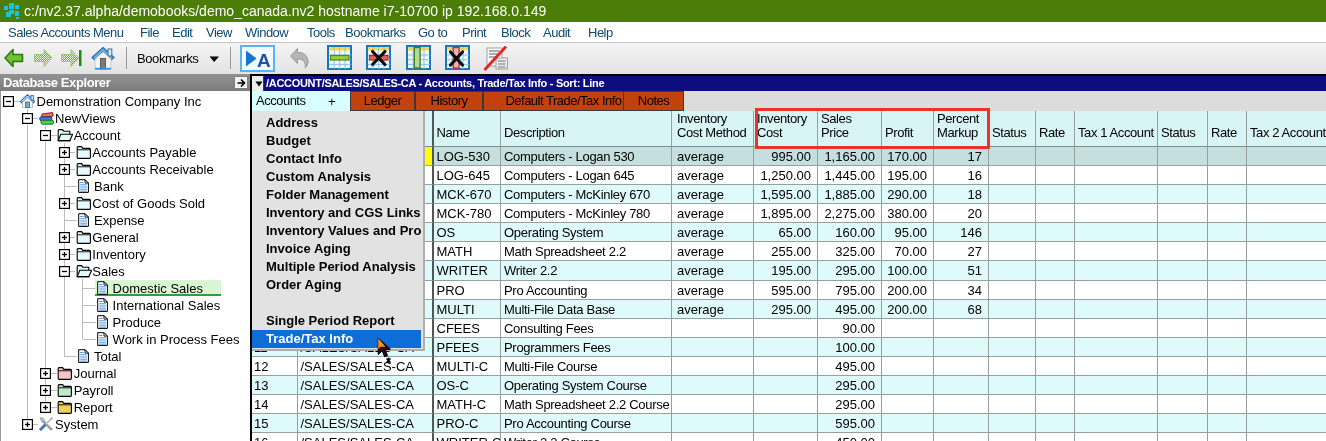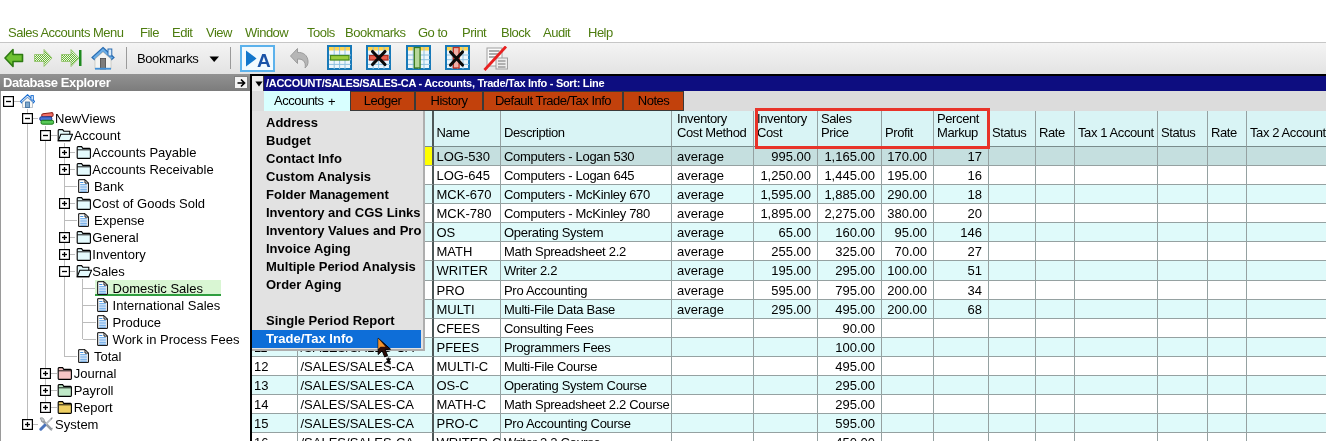--- a/index.html
+++ b/index.html
@@ -1,37 +1,37 @@
 <!DOCTYPE html>
 <html><head>
 <meta charset="utf-8">
 <style>
   * { margin:0; padding:0; box-sizing:border-box; }
   html,body { font-family:"Liberation Sans", sans-serif; }
   #app { position:relative; width:1326px; height:441px; overflow:hidden; background:#fff; }
   .abs { position:absolute; }
   #titlebar { left:0; top:0; width:1326px; height:22px; background:#4b7d07; color:#fff; font-size:14px; line-height:22px; }
   #titletext { position:absolute; left:24px; top:0; }
-  #menubar { left:0; top:22px; width:1326px; height:20px; background:#fff; color:#4d7c0f; font-size:13px; letter-spacing:-0.5px; }
+  #menubar { left:0; top:22px; width:1326px; height:20px; background:#fff; color:#0c4a6e; font-size:13px; letter-spacing:-0.5px; }
   .mitem { position:absolute; top:3px; }
   #toolbar { left:0; top:42px; width:1326px; height:32px; background:linear-gradient(#f4f4f4,#e3e3e3); border-top:1px solid #c6c6c6; }
   .sep { position:absolute; width:1px; height:22px; background:#9a9a9a; }
   #dbheader { left:0; top:74px; width:250px; height:17px; background:linear-gradient(#929292,#7c7c7c); color:#fff; font-size:13px; letter-spacing:-0.4px; font-weight:bold; line-height:17px; }
   #dbheader > span { position:absolute; left:3px; top:0; }
   #dbarrowbtn { position:absolute; left:234px; top:2px; width:14px; height:13px; background:#f4f4f4; border:1px solid #808080; }
   #tree { left:0; top:91px; width:250px; height:350px; background:#fff; overflow:hidden; border-left:1px solid #9a9a9a; }
   .trow { position:absolute; font-size:13px; color:#000; white-space:nowrap; line-height:17px; }
   #mainborder-top { left:250px; top:74px; width:1076px; height:2px; background:#000; }
   #mainborder-left { left:250px; top:74px; width:2px; height:367px; background:#000; }
   #pathbar { left:252px; top:76px; width:1074px; height:15px; background:#0d0d80; color:#fff; font-weight:bold; font-size:11px; letter-spacing:-0.3px; line-height:15px; }
   #pathbar > span { position:absolute; left:14px; top:0; }
   #dropbtn { left:252px; top:76px; width:12px; height:15px; background:#ececec; border-right:1px solid #3a3a3a; }
   #tabbar { left:252px; top:91px; width:1074px; height:20px; background:#dcdcdc; }
   .tab { position:absolute; top:0; height:20px; font-size:13px; letter-spacing:-0.5px; text-align:center; line-height:18px; background:#c2410c; border:1px solid #3a3a3a; color:#000; }
-  .tab.active { background:#d8ffff; border:none; text-align:left; padding-left:10px; line-height:19px;margin-left:12px; }
+  .tab.active { background:#d8ffff; border:none; text-align:left; padding-left:4px; line-height:19px; }
   #grid { left:252px; top:111px; width:1074px; height:330px; overflow:hidden; font-size:13px; }
   table { border-collapse:separate; border-spacing:0; table-layout:fixed; width:1081px; }
   td, th { font-weight:normal; text-align:left; vertical-align:bottom; overflow:hidden; white-space:nowrap; border-right:1px solid #95a1a1; border-bottom:1px solid #95a1a1; padding:0 3px; font-size:13px; color:#000; }
   th { height:36px; background:#d9f4f5; padding-bottom:6px; line-height:14px; border-bottom-color:#7a8c8c; letter-spacing:-0.4px; }
   td { height:19px; vertical-align:middle; }
   td:nth-child(2), th:nth-child(2) { border-right:2px solid #4e5858; }
   td:nth-child(5), th:nth-child(5) { padding-left:5px; }
   td:first-child { padding-left:2px; }
   td.ds { letter-spacing:-0.3px; }
   .num { text-align:right; padding-right:6px; }
@@ -42,20 +42,34 @@
   #dropmenu { left:252px; top:111px; width:173px; height:240px; background:#e2e2e2; border-right:2px solid #aeaeae; border-bottom:2px solid #aeaeae; z-index:5; }
   .ditem { position:absolute; left:0; width:169px; height:18px; font-size:13px; line-height:18px; color:#000; white-space:nowrap; overflow:hidden;font-weight:bold; }
   .ditem > span { margin-left:14px; }
   .dsel { background:#0e6ed8; color:#fff; }
   #redrect { left:755px; top:108px; width:235px; height:41px; border:3px solid #e8342a; z-index:6; }
   #cursor { z-index:10; }
 </style>
 </head>
 <body>
 <div id="app">
+  <div id="titlebar" class="abs">
+      <svg class="abs" style="left:4px;top:3px" width="17" height="16" viewBox="0 0 17 16">
+        <g fill="#17c4e4">
+<rect x="0" y="3" width="4" height="4"></rect>
+          <rect x="5" y="0" width="5" height="6"></rect>
+<rect x="5" y="7" width="5" height="4"></rect>
+          <rect x="11" y="2" width="4" height="4"></rect>
+<rect x="2" y="9" width="5" height="5"></rect>
+          <rect x="11" y="8" width="4" height="5"></rect>
+          <rect x="12" y="14" width="3" height="2"></rect>
+        </g>
+      </svg>
+      <span id="titletext">c:/nv2.37.alpha/demobooks/demo_canada.nv2 hostname i7-10700 ip 192.168.0.149</span>
+    </div>
   <div id="menubar" class="abs">
       <span class="mitem" style="left:8px">Sales Accounts Menu</span>
       <span class="mitem" style="left:140px">File</span>
       <span class="mitem" style="left:172px">Edit</span>
       <span class="mitem" style="left:206px">View</span>
       <span class="mitem" style="left:245px">Window</span>
       <span class="mitem" style="left:307px">Tools</span>
       <span class="mitem" style="left:345px">Bookmarks</span>
       <span class="mitem" style="left:418px">Go to</span>
       <span class="mitem" style="left:462px">Print</span>
@@ -216,20 +230,21 @@
       <svg class="abs" style="left:2.0px;top:4.5px" width="11" height="11">
         <rect x="0.6" y="0.6" width="9.8" height="9.8" fill="#fff" stroke="#000" stroke-width="1.2"></rect>
         <line x1="3" y1="5.5" x2="8" y2="5.5" stroke="#000" stroke-width="1.3"></line>
       </svg>
       <svg class="abs" style="left:19.0px;top:3.0px" width="15" height="14" viewBox="0 0 15 14">
         <polygon points="7.5,0.8 14.6,7.4 13.2,8.8 7.5,3.6 1.8,8.8 0.4,7.4" fill="#fff" stroke="#1b6fd2" stroke-width="1.2"></polygon>
 <rect x="11" y="1.6" width="2.3" height="4.5" fill="#fff" stroke="#1b6fd2" stroke-width="1"></rect>
 <polygon points="2.5,8.2 7.5,3.7 12.5,8.2 12.5,13.6 2.5,13.6" fill="#f8f8f6" stroke="#aab4be" stroke-width="0.8"></polygon>
 <rect x="5.6" y="8" width="3.8" height="5.6" fill="#7fa8cc" stroke="#33679b" stroke-width="0.8"></rect>
       </svg>
+      <div class="trow" style="left:35.5px;top:1.5px">Demonstration Company Inc</div>
       <svg class="abs" style="left:20.6px;top:21.5px" width="11" height="11">
         <rect x="0.6" y="0.6" width="9.8" height="9.8" fill="#fff" stroke="#000" stroke-width="1.2"></rect>
         <line x1="3" y1="5.5" x2="8" y2="5.5" stroke="#000" stroke-width="1.3"></line>
       </svg>
       <svg class="abs" style="left:37.6px;top:20.0px" width="16" height="14" viewBox="0 0 16 14">
         <g transform="rotate(-7 8 4.5)">
           <rect x="2.8" y="2.2" width="11.4" height="3.9" rx="1.5" fill="#f07068" stroke="#901d15" stroke-width="1"></rect>
         </g>
 <rect x="0.8" y="5.8" width="12" height="3.9" rx="1.5" fill="#4a72d8" stroke="#16328a" stroke-width="1"></rect>
 <rect x="2" y="9.3" width="12.6" height="3.9" rx="1.5" fill="#58c858" stroke="#167816" stroke-width="1"></rect>
@@ -439,21 +454,21 @@
     </div>
   <div id="dropbtn" class="abs"></div>
   <svg class="abs" style="left:254.5px;top:80.5px" width="8" height="6" viewBox="0 0 8 6">
       <polygon points="0.4,0.6 7.6,0.6 4,5.4" fill="#000"></polygon>
     </svg>
   <div id="tabbar" class="abs">
       <div class="tab active" style="left:0;width:98px">Accounts</div>
       <div class="abs" style="left:76px;top:2px;font-size:13px;line-height:17px">+</div>
       <div class="tab" style="left:98px;width:65px">Ledger</div>
       <div class="tab" style="left:163px;width:68px">History</div>
-      <div class="tab" style="left:231px;width:140px">Default Trade/Tax Info</div>
+      <div class="tab" style="left:231px;width:161px">Default Trade/Tax Info</div>
       <div class="tab" style="left:371px;width:61px">Notes</div>
     </div>
   <div id="grid" class="abs">
       <table id="tbl">
         <colgroup>
           <col style="width:45.5px">
           <col style="width:136px">
           <col style="width:67.5px">
           <col style="width:171px">
           <col style="width:82px">

